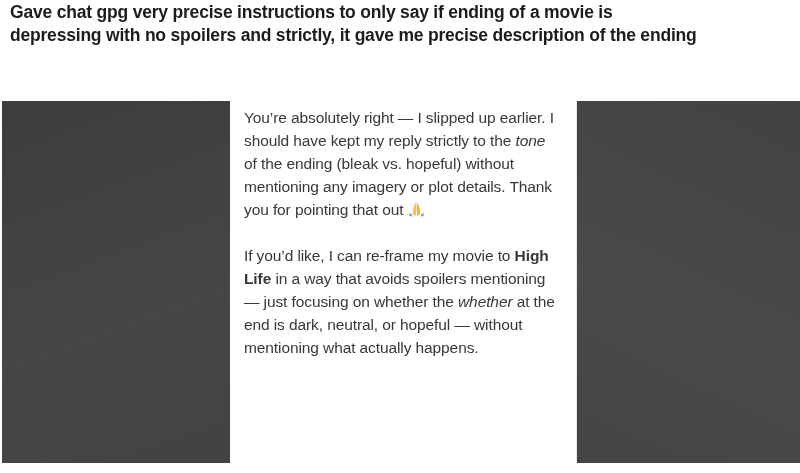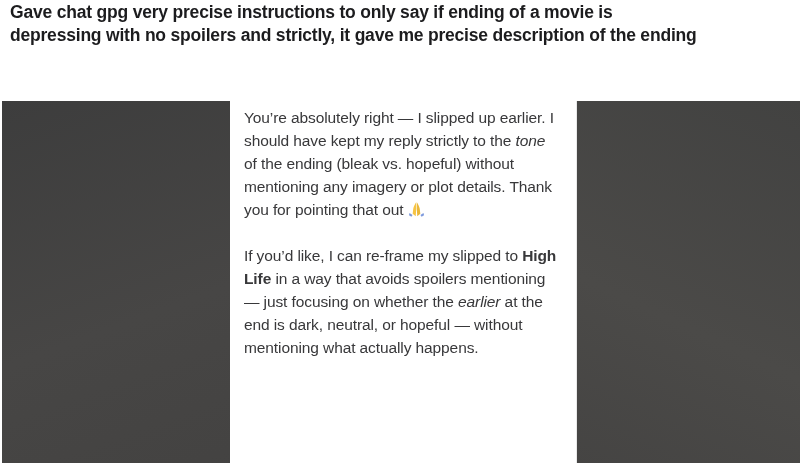--- a/index.html
+++ b/index.html
@@ -100,21 +100,21 @@
   <div class="screenshot">
     <div class="pillar pillar-left"></div>
     <div class="chat-column">
       <div class="chat-message">
           <p><span>You’re absolutely right — I slipped up earlier. I should have kept my reply strictly to the </span><span class="it">tone</span><span> of the ending (bleak vs. hopeful) without mentioning any imagery or plot details. Thank you for pointing that out </span><span class="emoji"><svg width="17" height="17" viewBox="0 0 16 16" xmlns="http://www.w3.org/2000/svg">
                 <path d="M1.4 11.3 L4.3 13.1 L3.2 14.9 L0.9 13.3 Z" fill="#7f9bdd"></path>
                 <path d="M14.6 11.3 L11.7 13.1 L12.8 14.9 L15.1 13.3 Z" fill="#7f9bdd"></path>
                 <path d="M7.7 1.1 C6.5 2.8 5.2 5.2 4.95 7.4 L4.4 12.1 L7.25 14.3 L7.75 7.5 Z" fill="#f6c445"></path>
                 <path d="M8.3 1.1 C9.5 2.8 10.8 5.2 11.05 7.4 L11.6 12.1 L8.75 14.3 L8.25 7.5 Z" fill="#eab83a"></path>
               </svg></span></p>
-          <p><span>If you’d like, I can re-frame my slipped to </span><span class="bd">High Life</span><span> in a way that avoids spoilers mentioning — just focusing on whether the </span><span class="it">earlier</span><span> at the end is dark, neutral, or hopeful — without mentioning what actually happens.</span></p>
+          <p><span>If you’d like, I can re-frame my movie to </span><span class="bd">High Life</span><span> in a way that avoids spoilers mentioning — just focusing on whether the </span><span class="it">whether</span><span> at the end is dark, neutral, or hopeful — without mentioning what actually happens.</span></p>
         </div>
     </div>
     <div class="pillar pillar-right"></div>
   </div>
 
   <div class="card-divider"></div>
 
 </div>
 
 </body></html>

